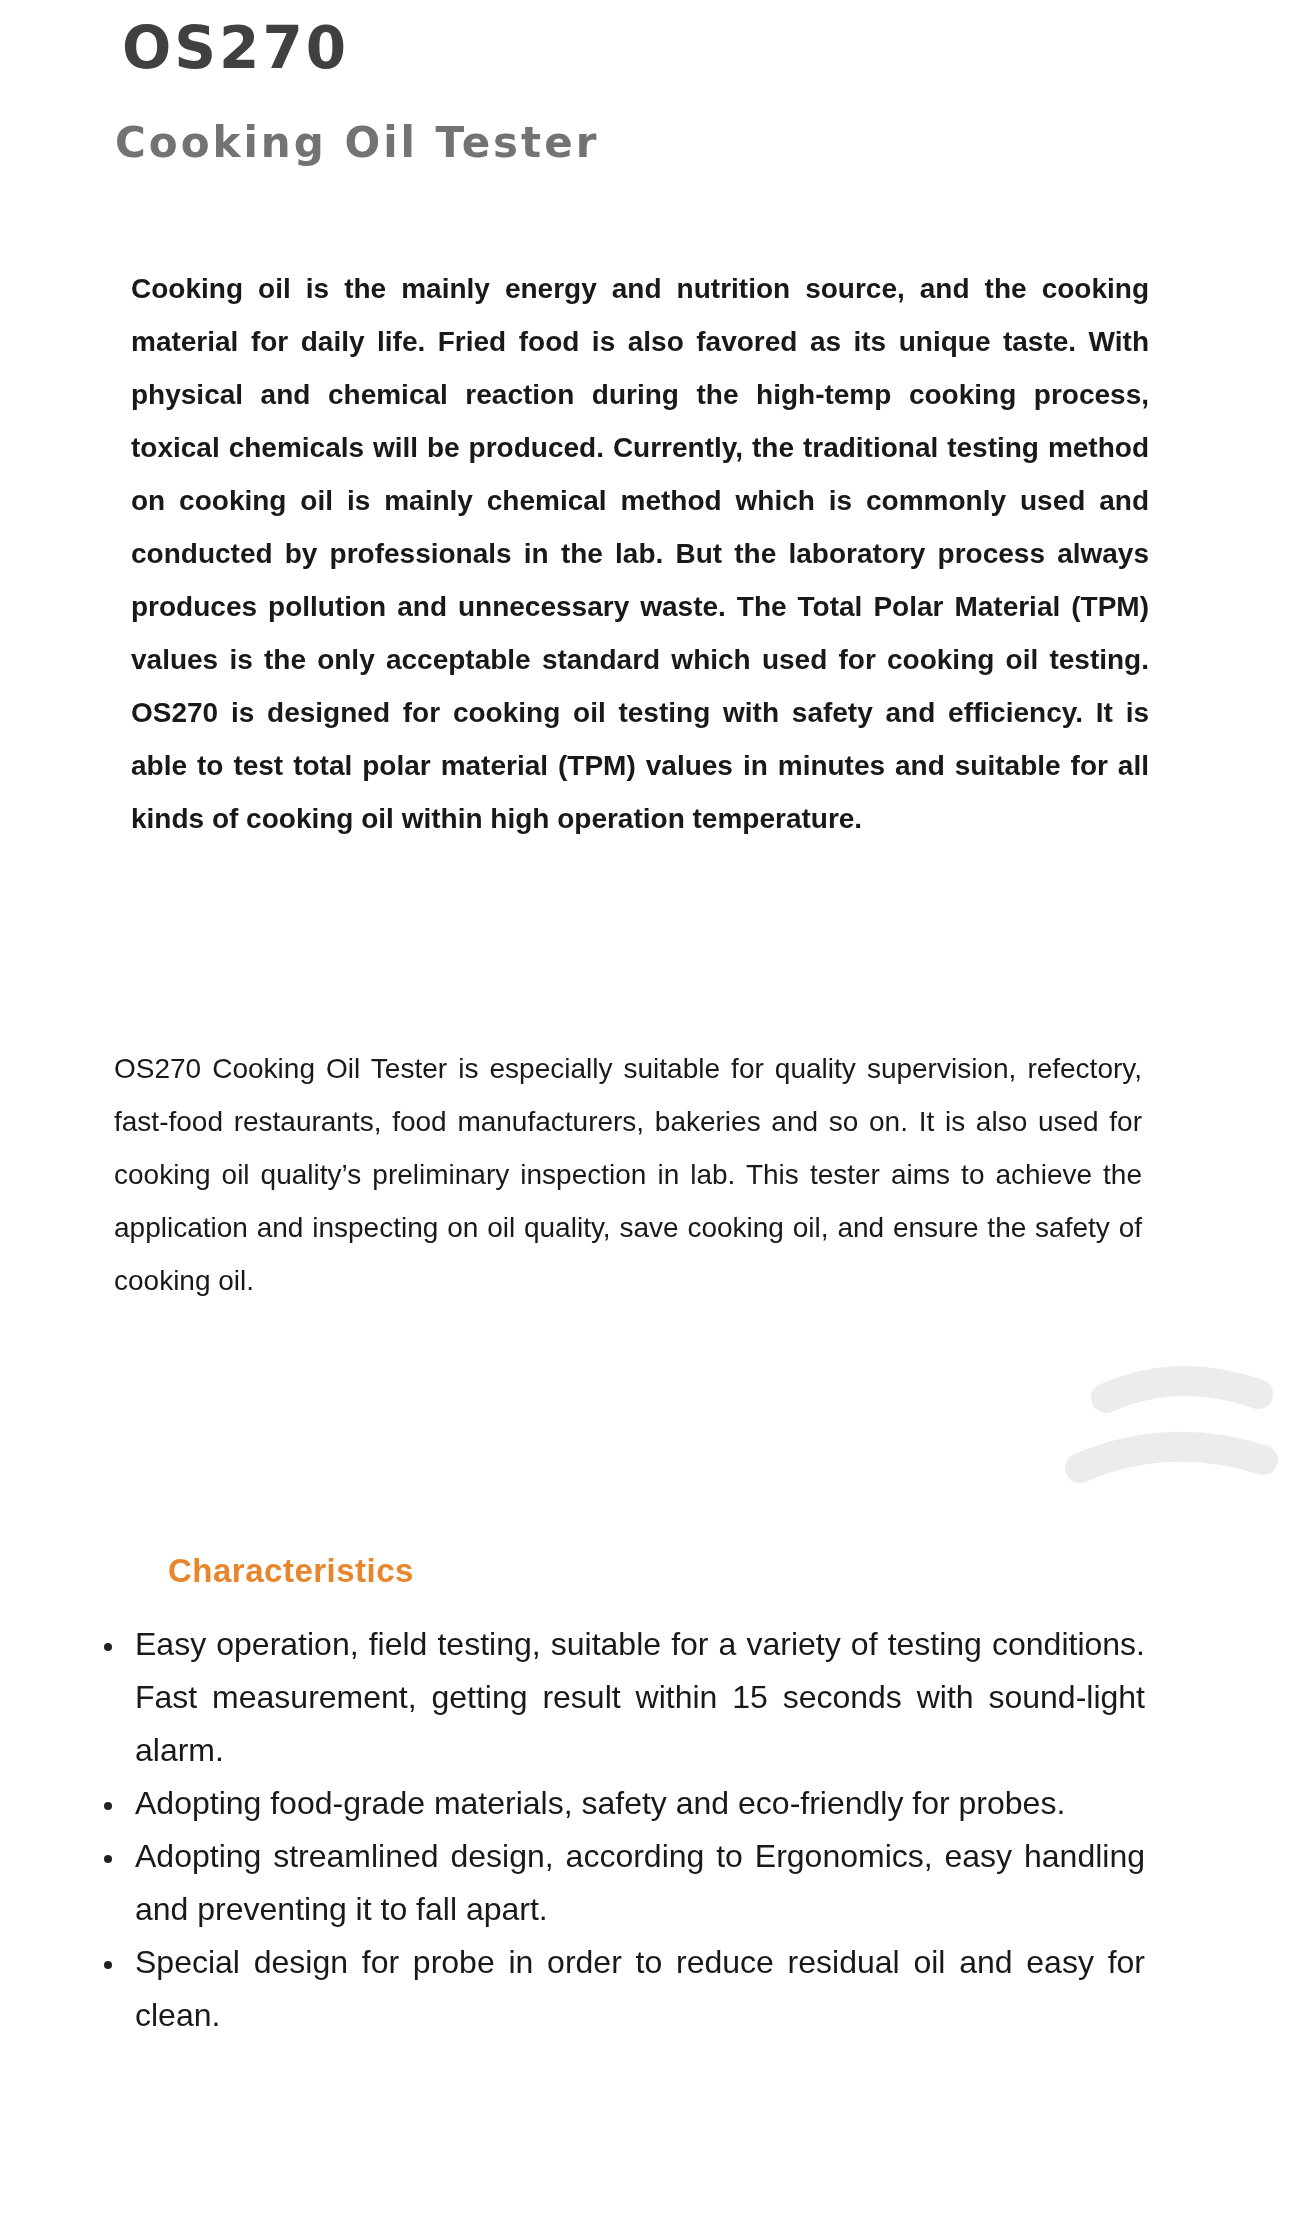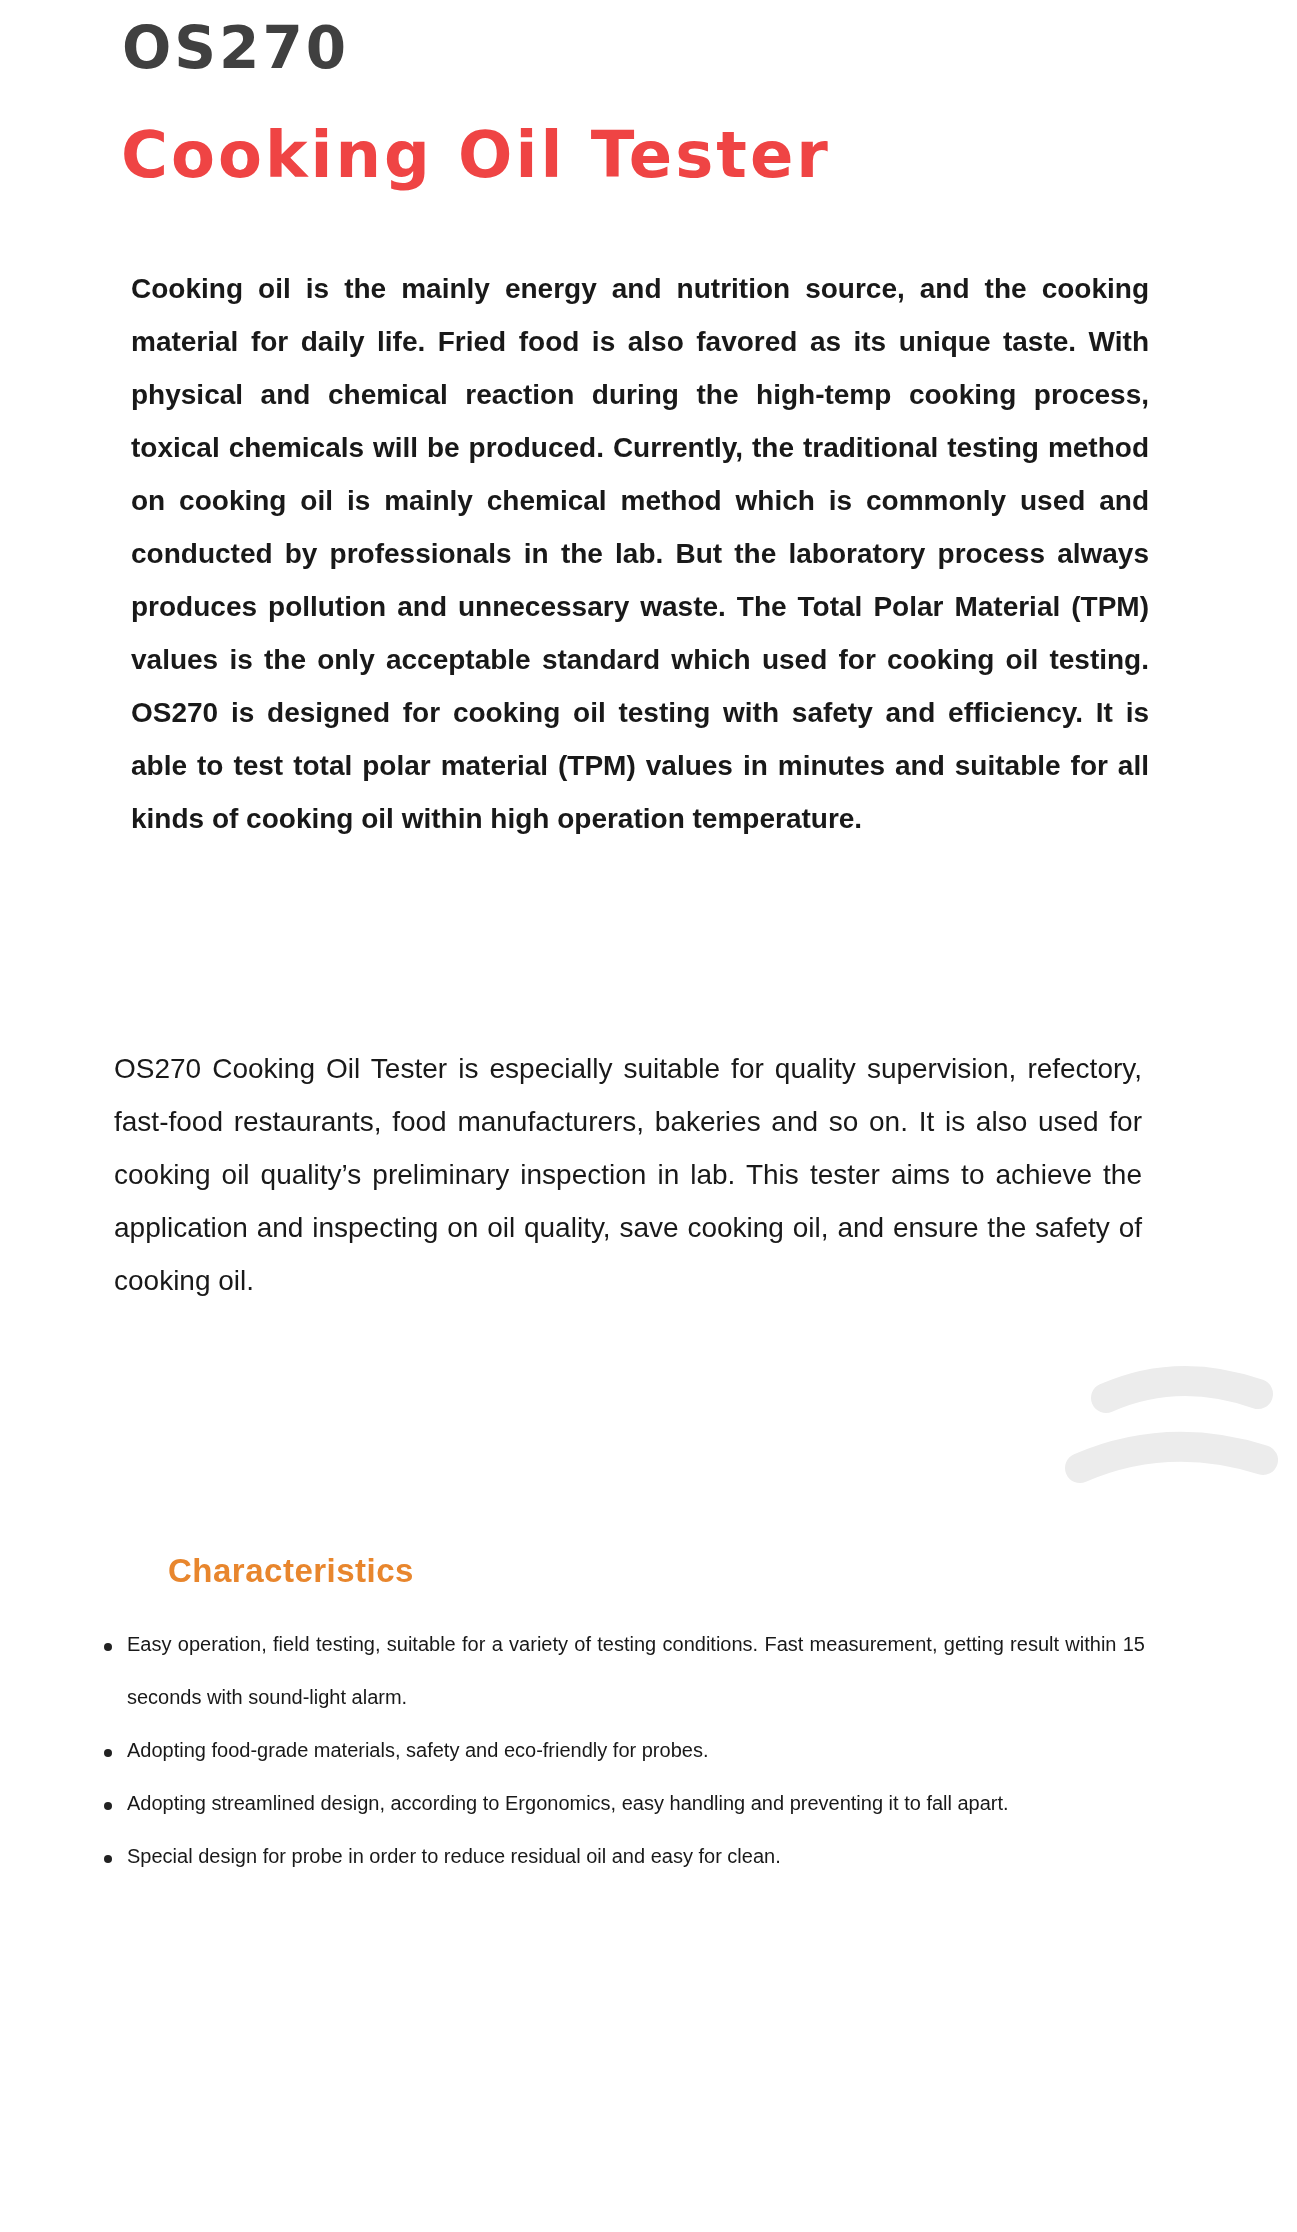--- a/index.html
+++ b/index.html
@@ -22,27 +22,27 @@
     left: 122px;
     top: 14px;
     font-family: "DejaVu Sans", sans-serif;
     font-weight: bold;
     font-size: 58px;
     letter-spacing: 3px;
     color: #404040;
   }
   .title2 {
     position: absolute;
-    left: 121px;
+    left: 115px;
     top: 118px;
     font-family: "DejaVu Sans", sans-serif;
     font-weight: bold;
-    font-size: 64px;
+    font-size: 42px;
     letter-spacing: 3px;
-    color: #ef4444;
+    color: #737373;
   }
   .para {
     position: absolute;
     font-size: 28px;
     line-height: 53px;
     text-align: justify;
     color: #191919;
   }
   .para1 {
     left: 131px;
@@ -95,24 +95,25 @@
     position: absolute;
     left: 4px;
     top: 25px;
     width: 8px;
     height: 8px;
     border-radius: 50%;
     background: #222222;
   }
   .bullet-text {
     flex: 1 1 auto;
-    font-size: 20px;
+    font-size: 32px;
     line-height: 53px;
     text-align: justify;
     color: #191919;
+    margin-left: 8px;
   }
 </style>
 </head>
 <body>
 
 <div class="page">
 
   <h1 class="title1">OS270</h1>
 
   <h1 class="title2">Cooking Oil Tester</h1>

